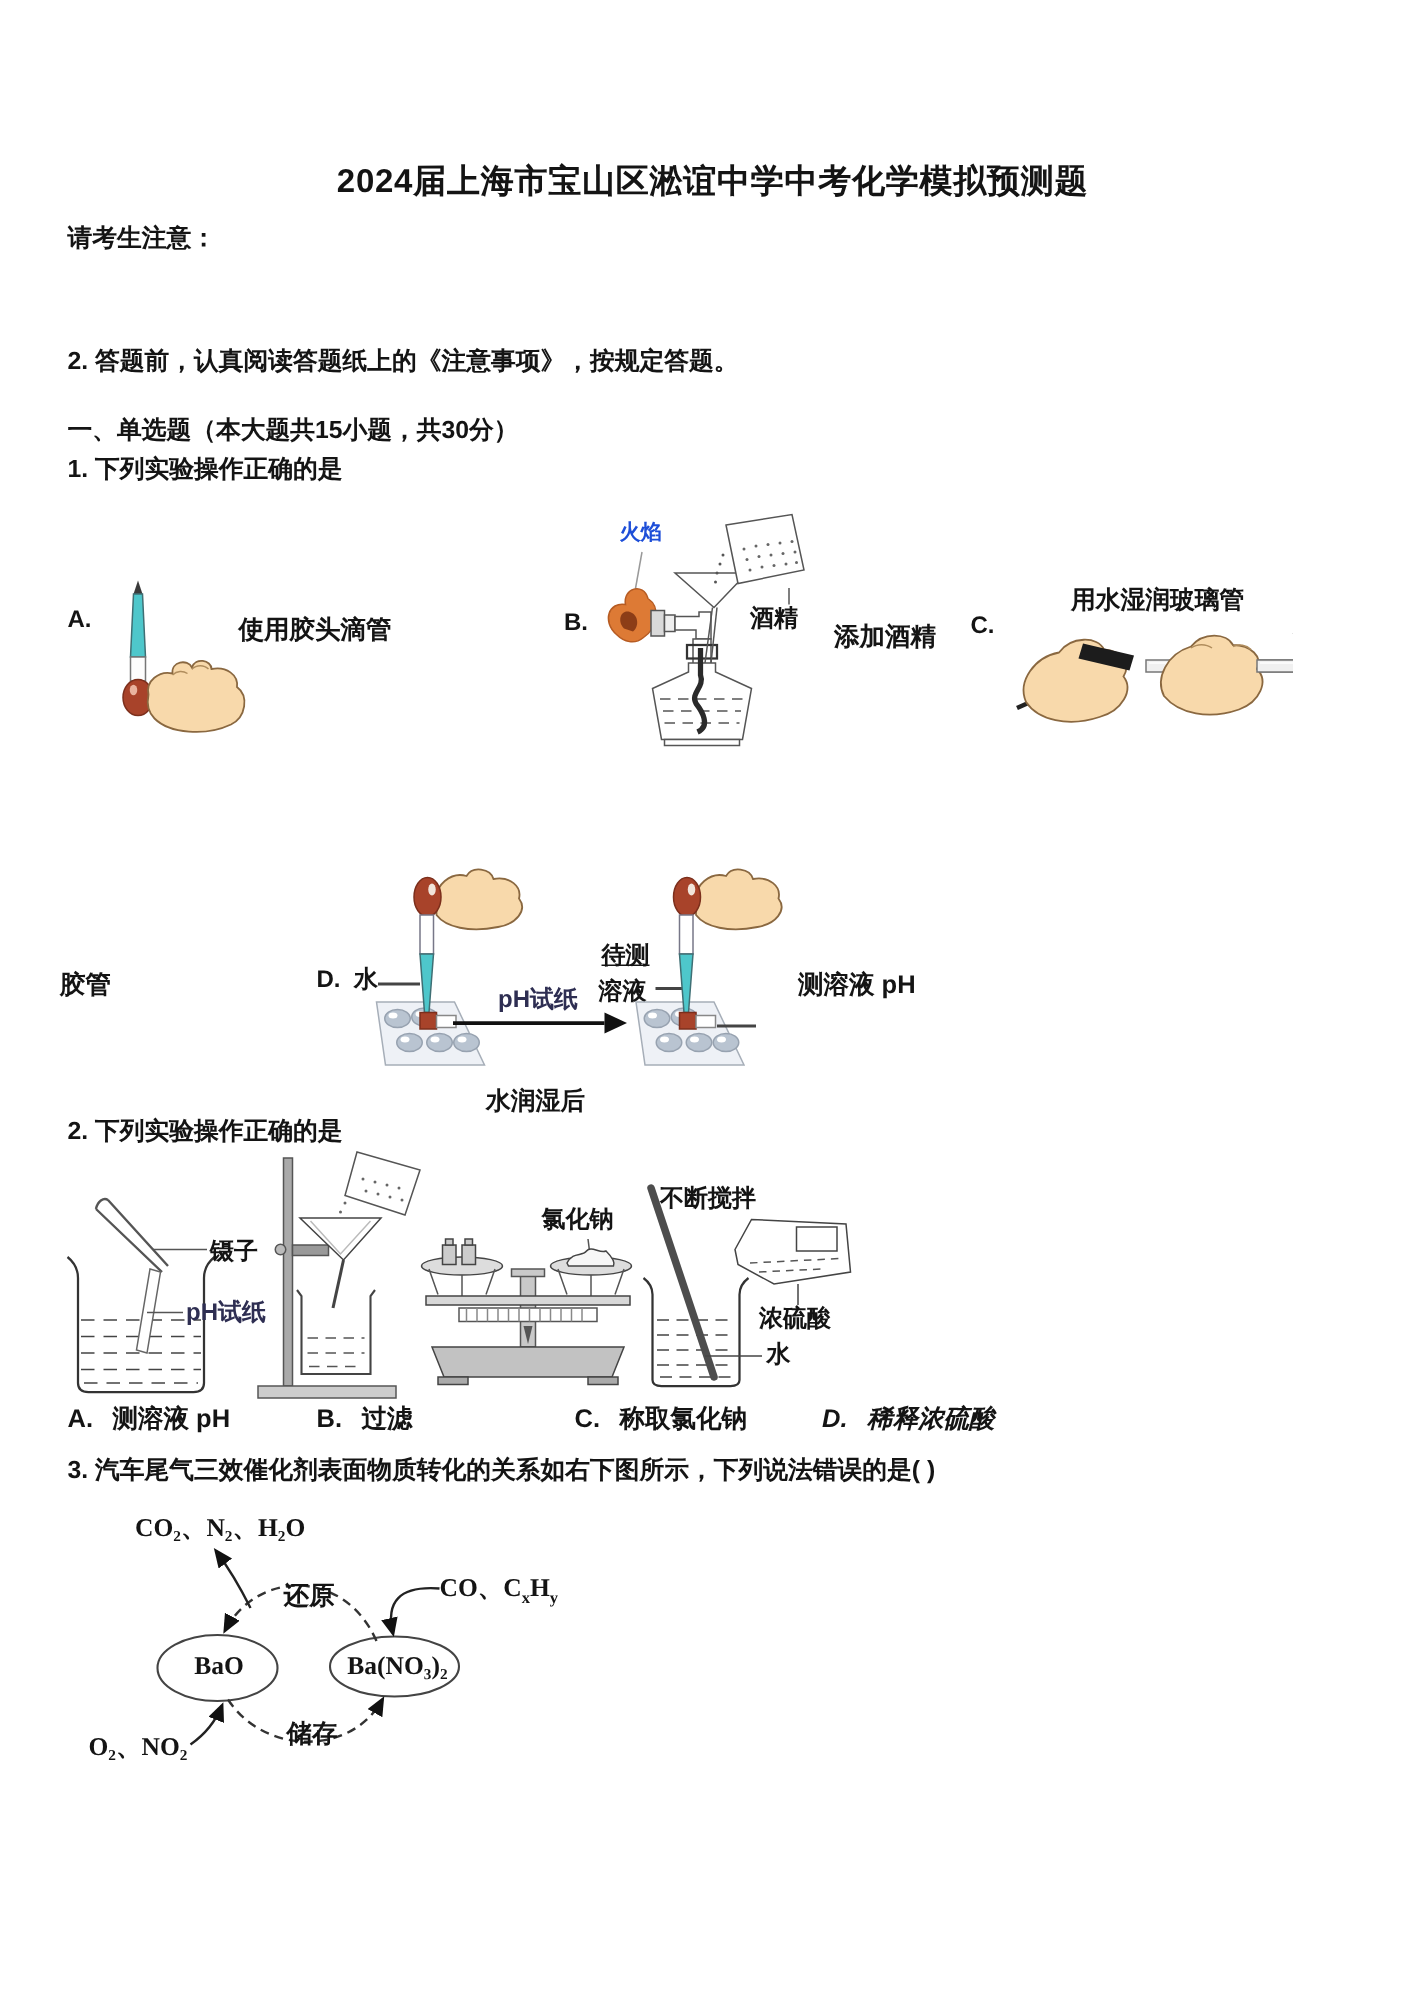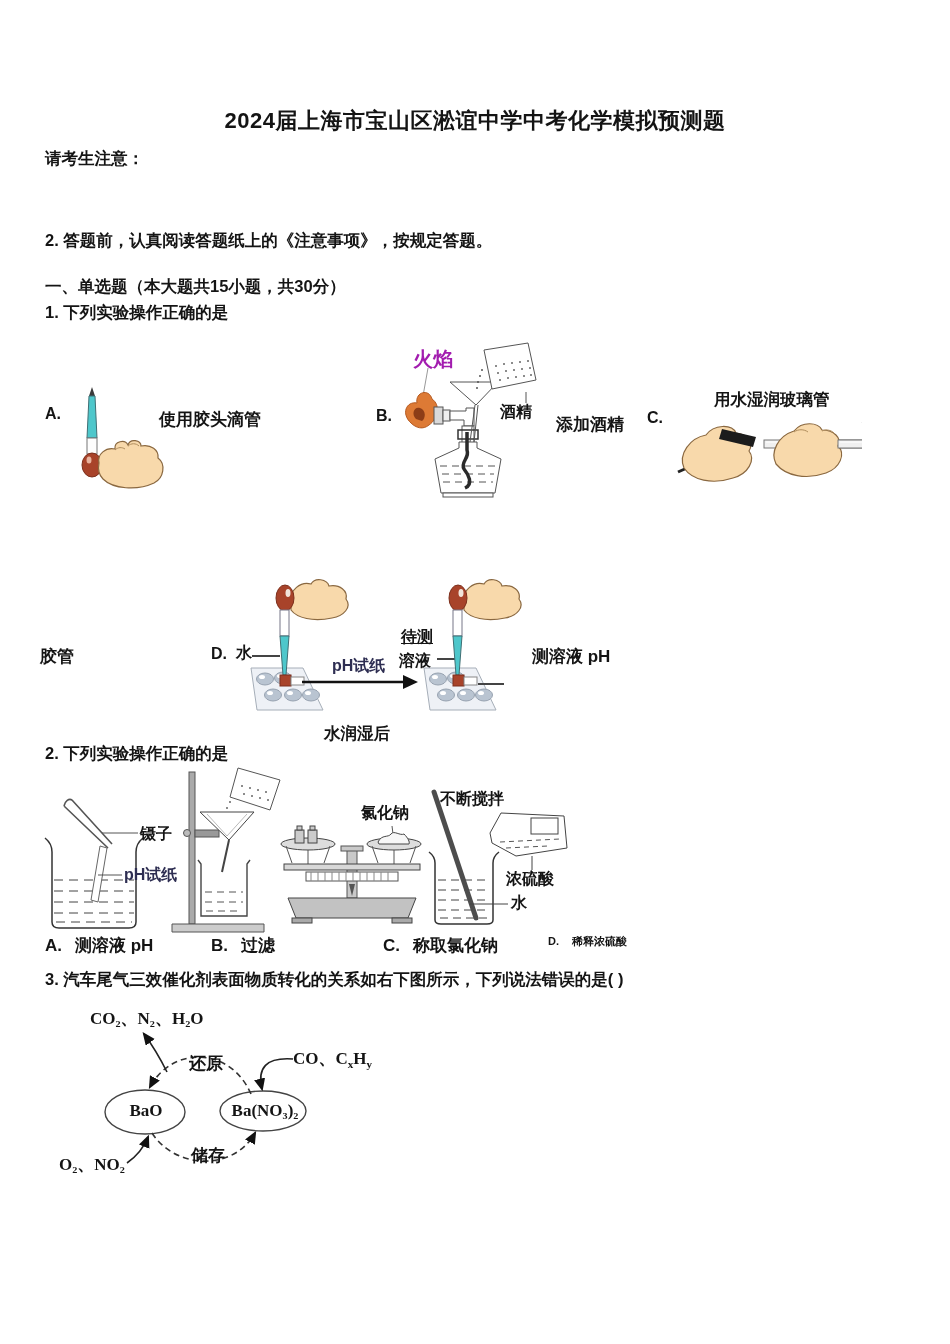--- a/index.html
+++ b/index.html
@@ -36,21 +36,21 @@
     <polygon points="31,10 37,10 39,52 29,52" fill="#4ec7cb" stroke="#3f6f74" stroke-width="1"></polygon>
     <rect x="29" y="52" width="10" height="16" fill="#fdfdfd" stroke="#777"></rect>
     <ellipse cx="34" cy="79" rx="10" ry="12" fill="#a8432a" stroke="#7c2f1c"></ellipse>
     <ellipse cx="31" cy="74" rx="2.5" ry="3.5" fill="#e9b49f"></ellipse>
     <path d="M41,77 C39,68 48,61 57,63 C56,55 67,53 70,59 C72,52 83,54 83,60 C93,58 101,64 100,72 C108,78 106,92 96,97 C79,105 55,103 45,93 C40,88 40,82 41,77 Z" fill="#f8d9ab" stroke="#8a6840" stroke-width="1.2"></path>
     <path d="M57,64 C60,61 64,61 67,63 M70,60 C73,57 78,57 81,60" fill="none" stroke="#b08d5d" stroke-width="1"></path>
   </svg>
   <div class="t b" style="left:159px;top:408px;font-size:17px;">使用胶头滴管</div>
 
   <div class="t b" style="left:376px;top:407px;font-size:16px;">B.</div>
-  <div class="t sb" style="left:413px;top:346px;font-size:20px;color:#a21caf;">火焰</div>
+  <div class="t sb" style="left:413px;top:346px;font-size:14px;color:#1d4ed8;">火焰</div>
 
   <svg class="fig" style="left:398px;top:342px;" width="165" height="155" viewBox="0 0 165 155">
     <line x1="30" y1="26" x2="25" y2="54" stroke="#999"></line>
     <path d="M13,81 C3,72 8,59 19,61 C17,50 31,46 34,57 C43,63 40,77 31,83 C25,88 18,86 13,81 Z" fill="#dd7a35" stroke="#b65b22"></path>
     <path d="M18,77 C13,72 16,64 22,66 C28,68 28,76 24,79 Z" fill="#8c3d17"></path>
     <rect x="36" y="65" width="9" height="17" fill="#d9d9d9" stroke="#555"></rect>
     <rect x="45" y="68" width="7" height="11" fill="#eee" stroke="#555"></rect>
     <path d="M52,69 L68,69 L68,66 L76,66 L76,84 L66,84 L66,78 L52,78 Z" fill="#fff" stroke="#555"></path>
     <rect x="64" y="84" width="12" height="22" fill="#fff" stroke="#555"></rect>
     <rect x="60" y="88" width="20" height="9" fill="none" stroke="#333" stroke-width="1.5"></rect>
@@ -283,21 +283,21 @@
     <line x1="104" y1="72" x2="104" y2="86" stroke="#444"></line>
     <line x1="42" y1="120" x2="80" y2="120" stroke="#444"></line>
   </svg>
   <div class="t sb" style="left:440px;top:789px;font-size:16px;">不断搅拌</div>
   <div class="t sb" style="left:506px;top:869px;font-size:16px;">浓硫酸</div>
   <div class="t sb" style="left:511px;top:893px;font-size:16px;">水</div>
 
   <div class="t b" style="left:45px;top:934px;font-size:17px;"><span class="capletter">A.</span><span>测溶液 pH</span></div>
   <div class="t b" style="left:211px;top:934px;font-size:17px;"><span class="capletter">B.</span><span>过滤</span></div>
   <div class="t b" style="left:383px;top:934px;font-size:17px;"><span class="capletter">C.</span><span>称取氯化钠</span></div>
-  <div class="t b" style="left:548px;top:934px;font-size:11px;"><span class="capletter">D.</span><span>稀释浓硫酸</span></div>
+  <div class="t b" style="left:548px;top:934px;font-size:17px;font-style:italic;"><span class="capletter">D.</span><span>稀释浓硫酸</span></div>
 
   <div class="t sb" style="left:45px;top:969px;font-size:16.5px;">3. 汽车尾气三效催化剂表面物质转化的关系如右下图所示，下列说法错误的是( )</div>
 
   <svg class="fig" style="left:54px;top:1002px;" width="362" height="182" viewBox="0 0 362 182">
     <defs>
       <marker id="ah" markerWidth="9" markerHeight="8" refX="6.5" refY="3.5" orient="auto">
         <polygon points="0,0 8,3.5 0,7" fill="#111"></polygon>
       </marker>
     </defs>
     <ellipse cx="91" cy="110" rx="40" ry="22" fill="none" stroke="#444" stroke-width="1.4"></ellipse>

